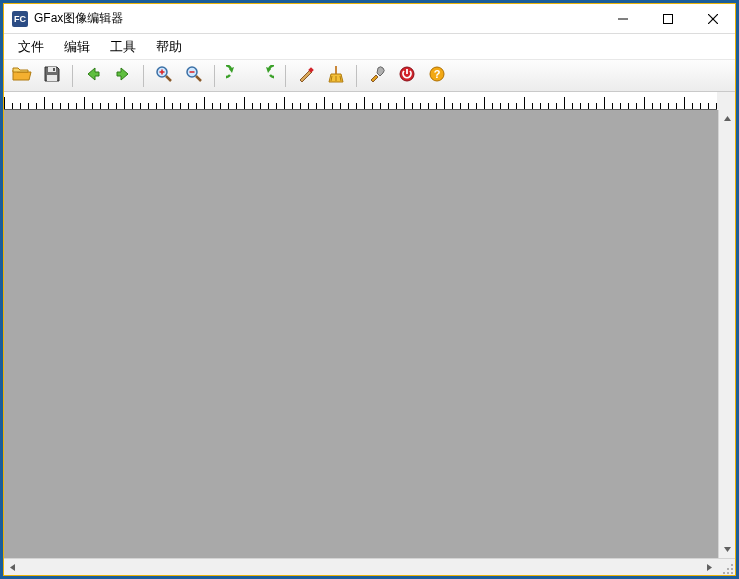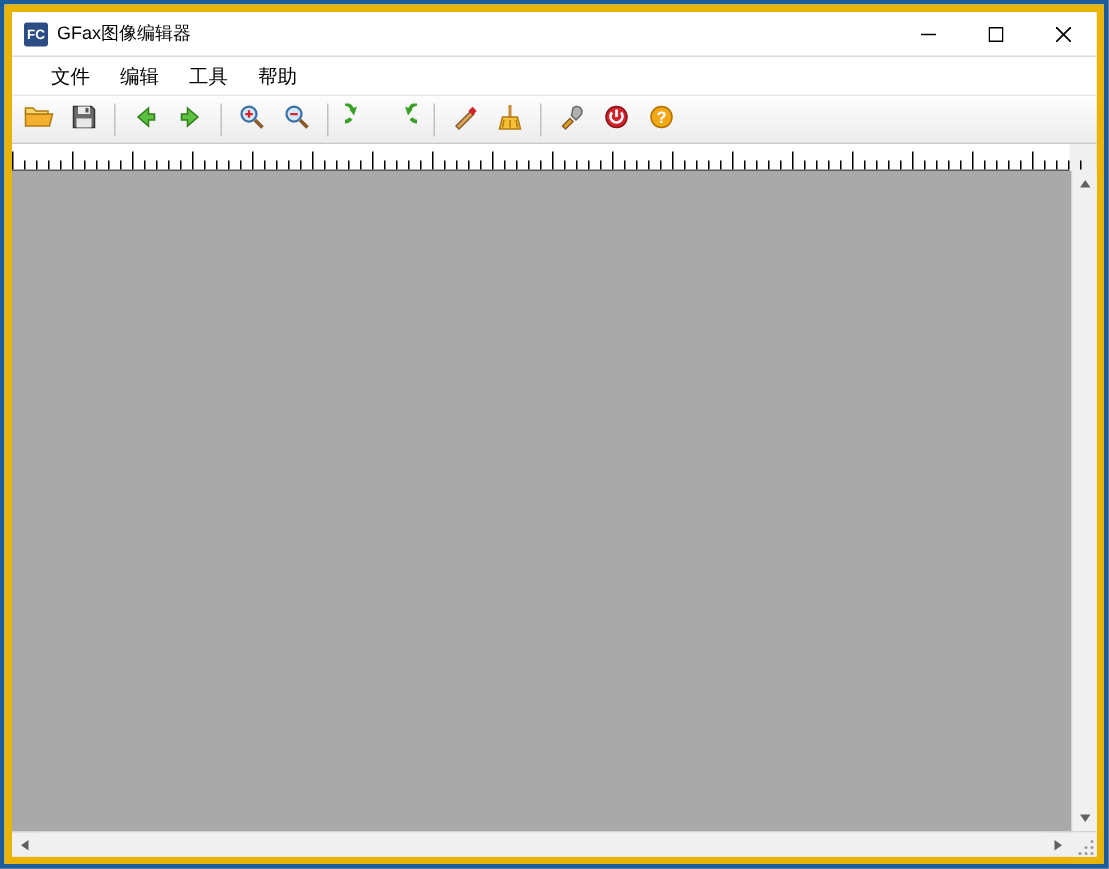--- a/index.html
+++ b/index.html
@@ -13,21 +13,21 @@
     overflow: hidden;
     position: relative;
   }
   .window {
     position: absolute;
     left: 3px;
     top: 3px;
     width: 733px;
     height: 573px;
     background: #ffffff;
-    border: 5px solid #eab308;
+    border: 1px solid #eab308;
     display: flex;
     flex-direction: column;
   }
   
   .titlebar {
     height: 30px;
     background: #ffffff;
     display: flex;
     align-items: center;
     border-bottom: 1px solid #dcdcdc;
@@ -60,21 +60,21 @@
     cursor: default;
   }
   .win-btn svg { width: 10px; height: 10px; }
 
   
   .menubar {
     height: 26px;
     background: #ffffff;
     display: flex;
     align-items: center;
-    padding: 0 16px;
+    padding: 0 4px;
     border-bottom: 1px solid #e8e8e8;
   }
   .menu-item {
     padding: 3px 10px;
     color: #000;
     font-size: 13px;
     cursor: default;
   }
 
   

